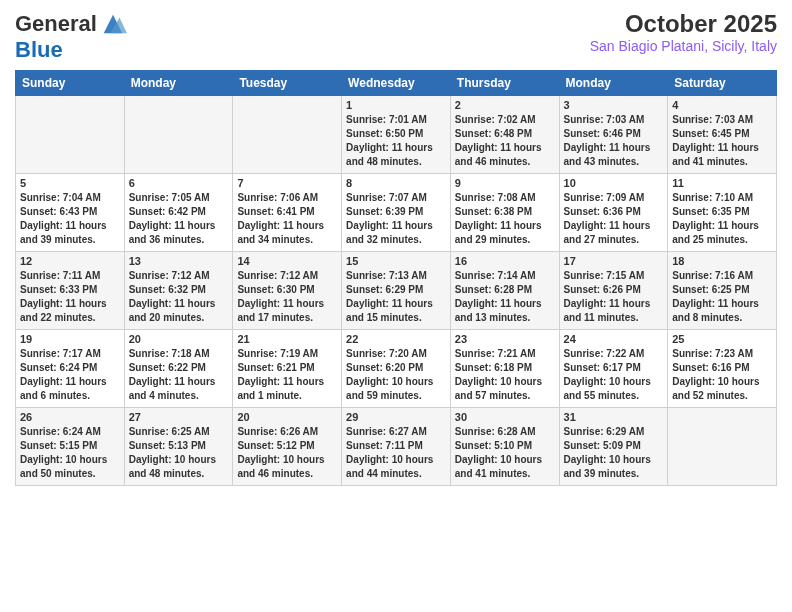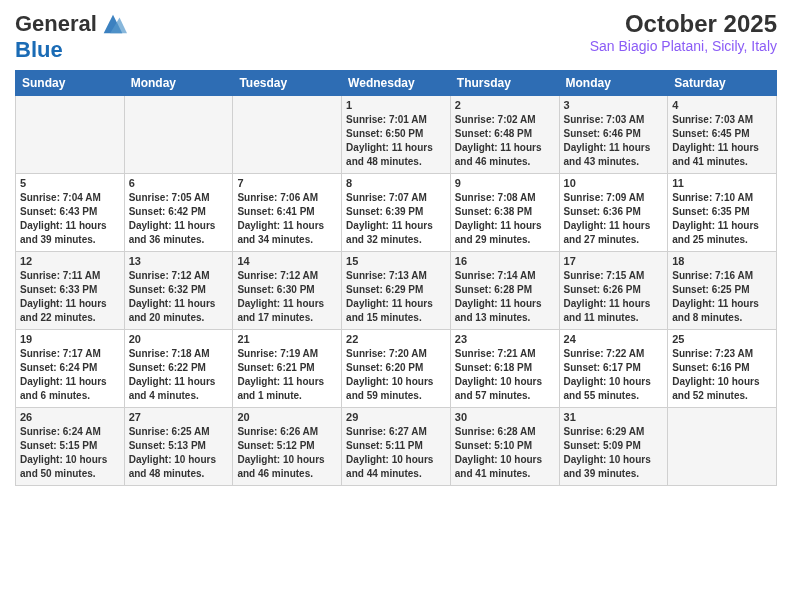--- a/index.html
+++ b/index.html
@@ -303,21 +303,21 @@
           </td>
           <td>
             <div class="day-number">20</div>
             <div class="day-info">Sunrise: 6:26 AM
 Sunset: 5:12 PM
 Daylight: 10 hours and 46 minutes.</div>
           </td>
           <td>
             <div class="day-number">29</div>
             <div class="day-info">Sunrise: 6:27 AM
-Sunset: 5:11 PM
+Sunset: 7:11 PM
 Daylight: 10 hours and 44 minutes.</div>
           </td>
           <td>
             <div class="day-number">30</div>
             <div class="day-info">Sunrise: 6:28 AM
 Sunset: 5:10 PM
 Daylight: 10 hours and 41 minutes.</div>
           </td>
           <td>
             <div class="day-number">31</div>

